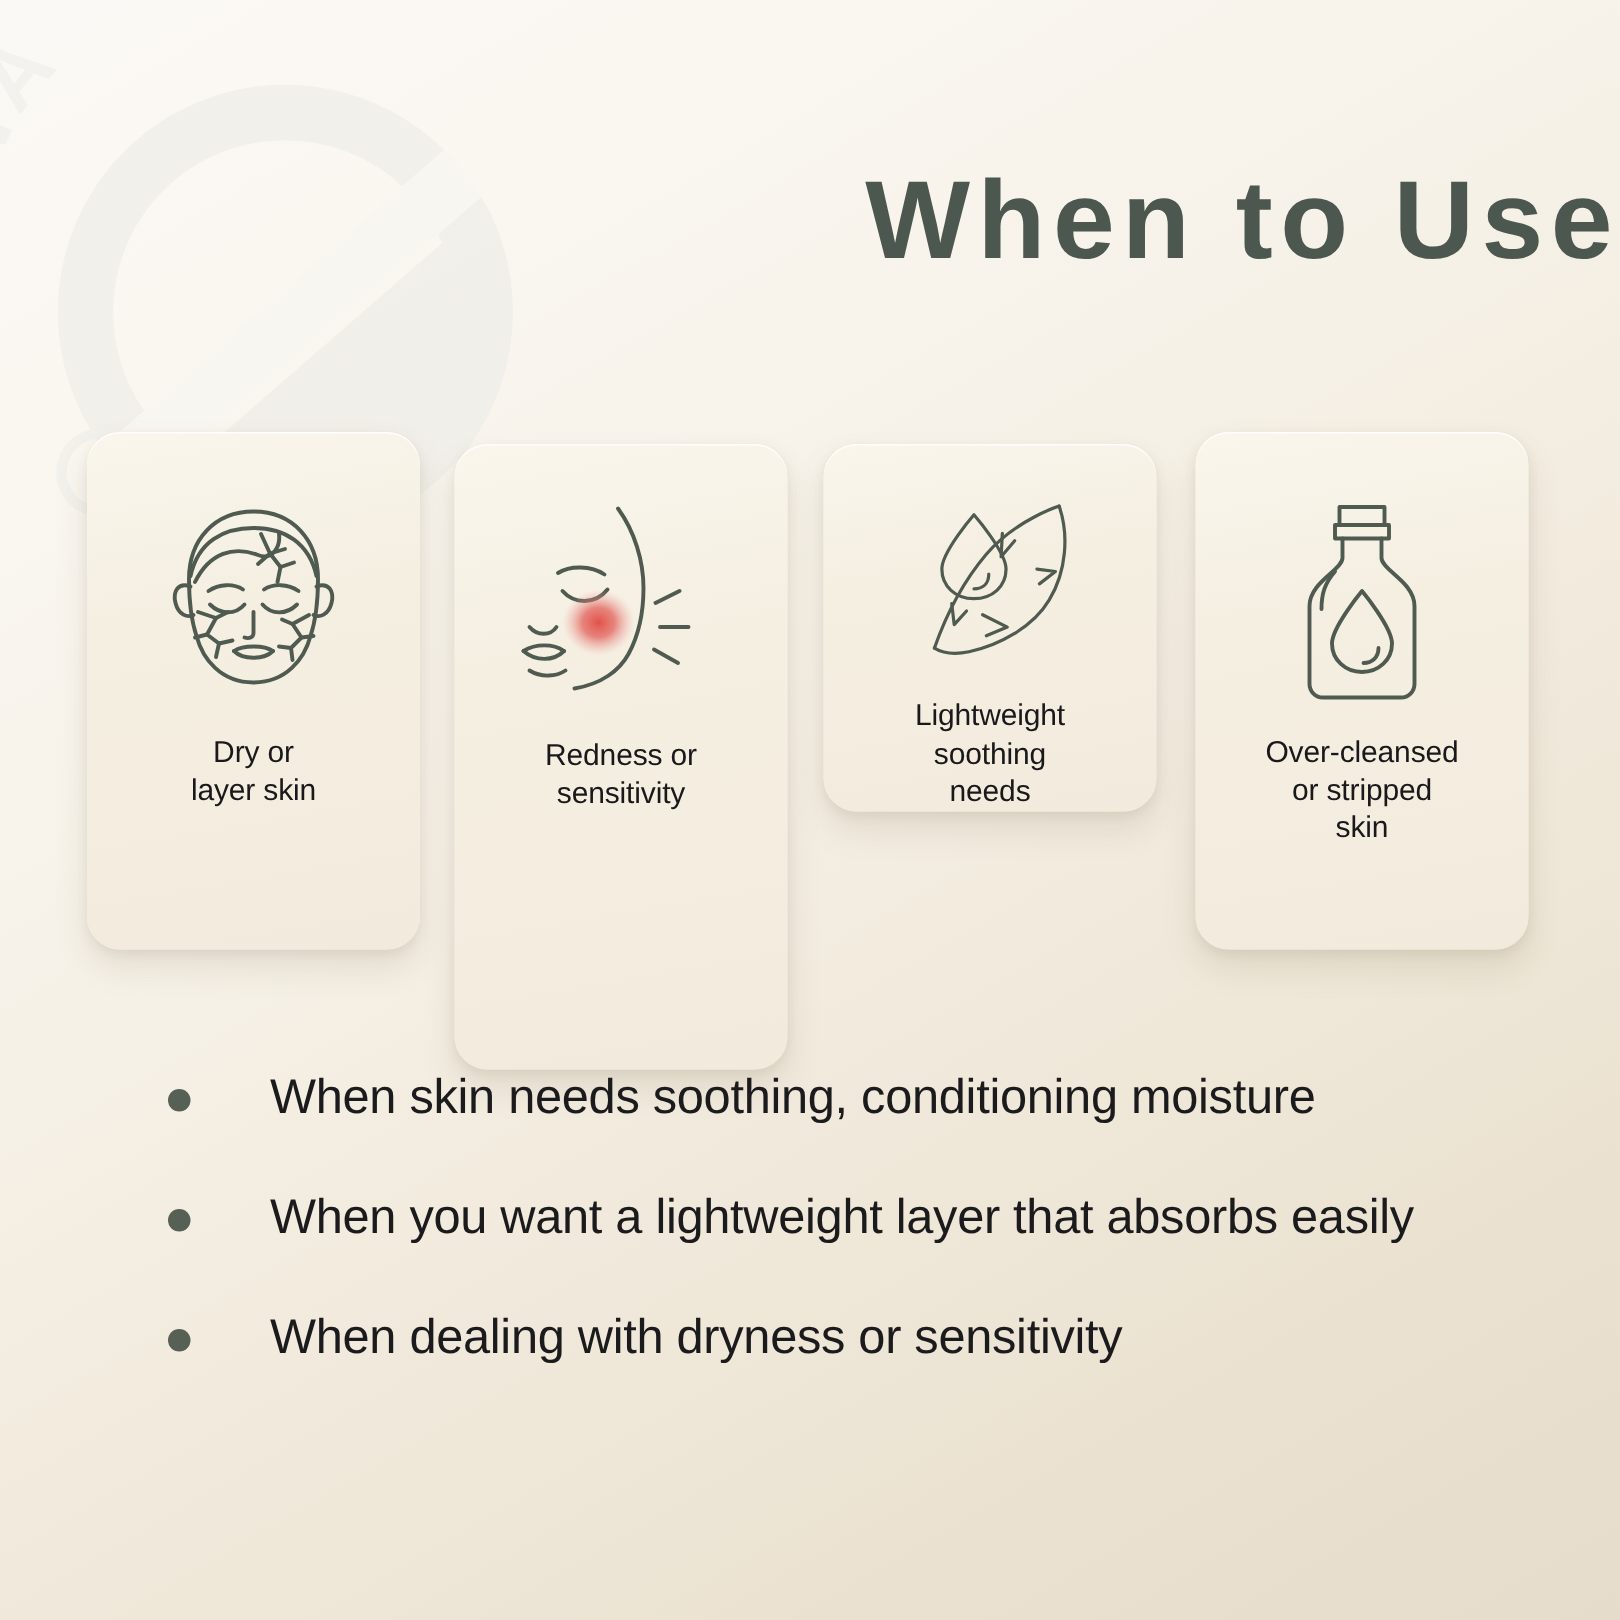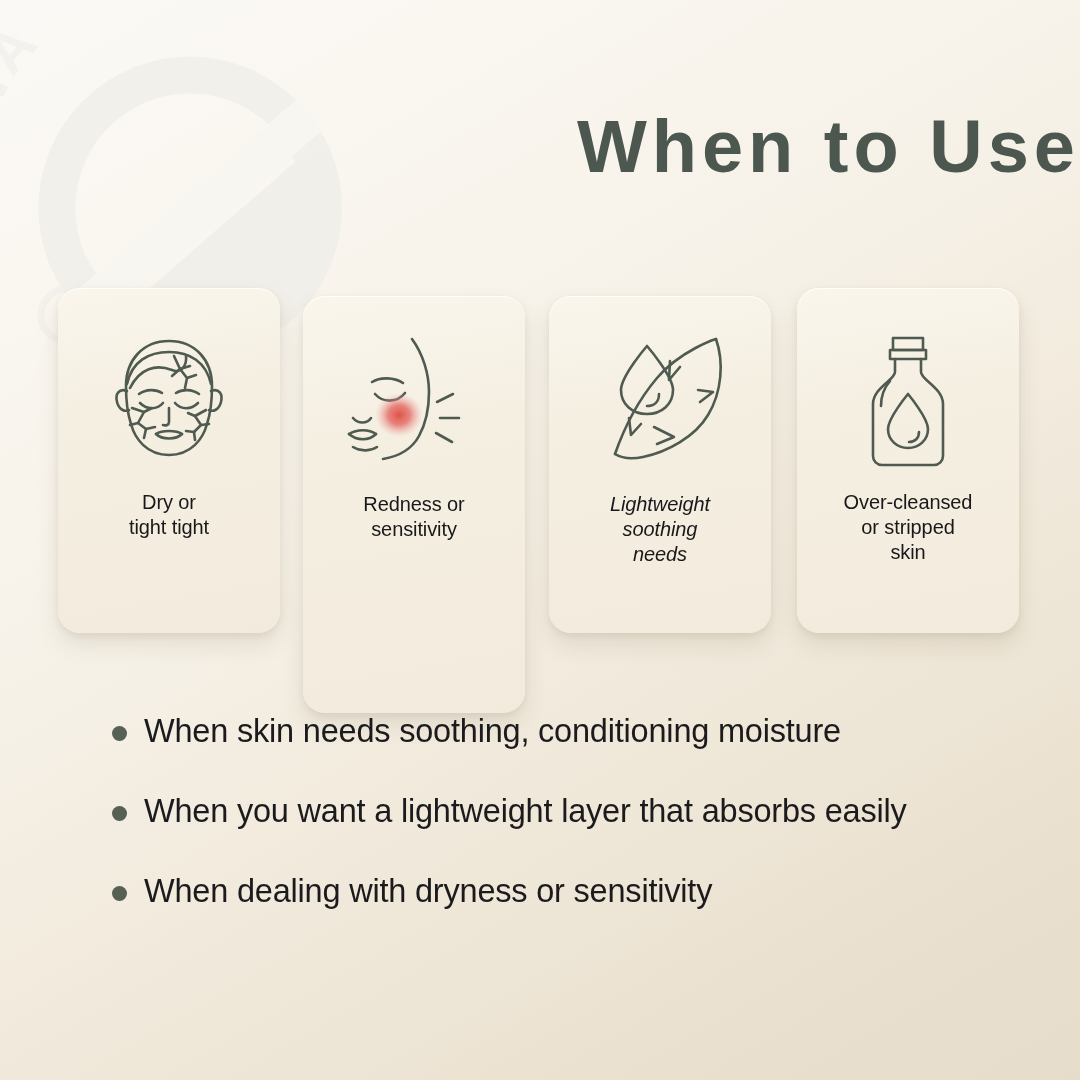--- a/index.html
+++ b/index.html
@@ -72,21 +72,21 @@
     box-shadow:
       0 12px 22px rgba(120, 105, 80, 0.14),
       0 3px 7px rgba(120, 105, 80, 0.10),
       inset 0 1px 0 rgba(255, 255, 255, 0.85);
     display: flex;
     flex-direction: column;
     align-items: center;
   }
   .card.c0 { left: 58px;  top: 0px; }
   .card.c1 { left: 303px; top: 8px; height: 417px; }
-  .card.c2 { left: 549px; top: 8px; height: 337px; font-style: italic; }
+  .card.c2 { left: 549px; top: 8px; height: 245px; }
   .card.c3 { left: 797px; top: 0px; }
 
   .card-icon {
     margin-top: 40px;
     width: 150px;
     height: 150px;
     display: block;
   }
   .card.c1 .card-icon { margin-top: 34px; }
   .card.c2 .card-icon { margin-top: 34px; }
@@ -122,20 +122,21 @@
     margin-right: 17px;
     flex: 0 0 auto;
   }
   .bullet-text {
     font-size: 32.5px;
     line-height: 1.2;
     color: #1b1a1c;
     letter-spacing: -0.2px;
     white-space: nowrap;
     font-stretch: condensed;
+    margin-left: 36px;
   }
 </style>
 </head>
 <body>
 
 <div id="poster">
 
   <svg id="watermark" viewBox="0 0 470 470">
     <defs>
       <clipPath id="ringClip">
@@ -201,21 +202,21 @@
           <path d="M52 101 L50 110"></path>
           <path d="M52 101 L61 99"></path>
 
           <path d="M112 82 L101 88 L107 97 L100 104"></path>
           <path d="M101 88 L94 85"></path>
           <path d="M107 97 L115 96"></path>
           <path d="M100 104 L101 112"></path>
           <path d="M100 104 L92 103"></path>
         </g>
       </svg>
-      <div class="card-label"><span>Dry or</span><br><span>tight tight</span></div>
+      <div class="card-label"><span>Dry or</span><br><span>layer skin</span></div>
     </div>
 
     <div class="card c1">
       <svg class="card-icon" viewBox="0 0 150 150">
         <defs>
           <radialGradient id="irritation" cx="50%" cy="50%" r="50%">
             <stop offset="0%" stop-color="#e04a42" stop-opacity="0.95"></stop>
             <stop offset="45%" stop-color="#e2605a" stop-opacity="0.75"></stop>
             <stop offset="75%" stop-color="#e78b86" stop-opacity="0.35"></stop>
             <stop offset="100%" stop-color="#eda9a5" stop-opacity="0"></stop>

